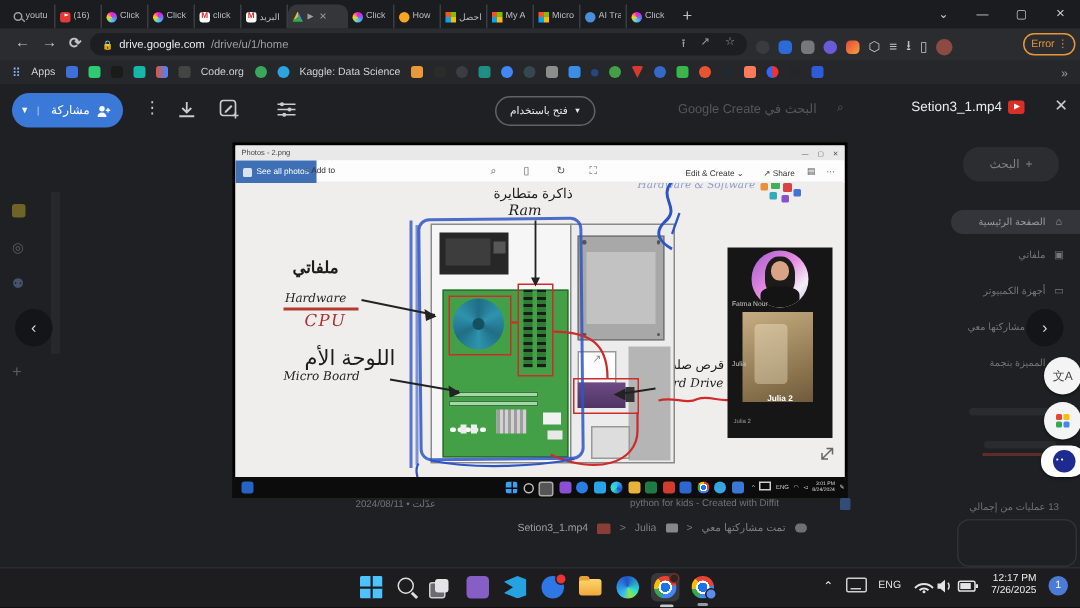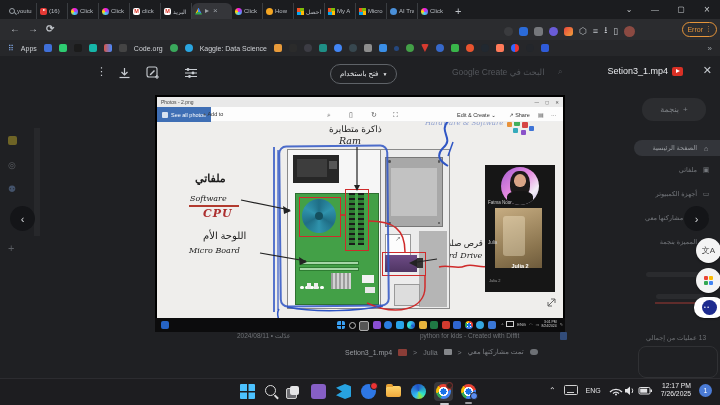--- a/index.html
+++ b/index.html
@@ -223,20 +223,30 @@
       <span>—</span>
       <span>▢</span>
       <span style="font-size:10px">×</span>
     </div>
   </div>
 
   <div id="navrow">
     <span class="navic" style="left:10px">←</span>
     <span class="navic" style="left:28px">→</span>
     <span class="navic" style="left:46px;font-weight:bold">⟳</span>
+    <div id="urlpill">
+      <span class="lock">🔒</span>
+      <span>drive.google.com</span>
+        <span class="path">/drive/u/1/home</span>
+      <span class="pillicons">
+        <span>⭱</span>
+        <span>↗</span>
+        <span>☆</span>
+      </span>
+    </div>
     <div id="extrow">
       <span class="ext" style="background:#3a3b3e;border-radius:50%"></span>
       <span class="ext" style="background:#2b6bd8"></span>
       <span class="ext" style="background:#76787c"></span>
       <span class="ext" style="background:#6a5cd8;border-radius:50%"></span>
       <span class="ext" style="background:linear-gradient(135deg,#e8453c,#f2a33c)"></span>
       <span style="color:#c0c4c9;font-size:9px">⬡</span>
       <span style="color:#c0c4c9;font-size:9px">≡</span>
       <span style="color:#c0c4c9;font-size:9px">⭳</span>
       <span style="color:#c0c4c9;font-size:9px">▯</span>
@@ -278,20 +288,31 @@
     <span class="fv" style="background:#212830;border-radius:50%"></span>
     <span class="fv" style="background:#ff7a59"></span>
     <span class="fv" style="background:conic-gradient(#e33 0 50%,#36f 0);border-radius:50%"></span>
     <span class="fv" style="background:#23262b;border-radius:50%"></span>
     <span class="fv" style="background:#2f5bd8"></span>
     <span id="bm-more">»</span>
   </div>
 
   <div id="drive">
 
+    <div id="sharebtn">
+      <span class="caret">▼</span>
+      <span class="main">
+          <span>مشاركة</span>
+        <svg width="10" height="8" viewBox="0 0 10 8">
+            <circle cx="4" cy="2.5" r="1.8" fill="#fff"></circle>
+            <path d="M1 8c0-2 1.4-3 3-3s3 1 3 3z" fill="#fff"></path>
+            <path d="M8 2v3M6.5 3.5h3" stroke="#fff" stroke-width=".9"></path>
+          </svg>
+      </span>
+    </div>
     <span class="dtool" style="left:96px">⋮</span>
     <svg class="dtool" style="left:118px;top:11px" width="13" height="13" viewBox="0 0 13 13">
         <path d="M6.5 1v6M3.5 5l3 3 3-3" stroke="#c8ccd1" stroke-width="1.2" fill="none"></path>
         <path d="M1.5 10.5h10" stroke="#c8ccd1" stroke-width="1.2"></path>
       </svg>
     <svg class="dtool" style="left:146px;top:10px" width="14" height="14" viewBox="0 0 14 14">
         <rect x="1" y="1" width="10" height="10" rx="2" fill="none" stroke="#c8ccd1" stroke-width="1.1"></rect>
         <path d="M4 8l4-4 1 1-4 4-1.3.3z" fill="#c8ccd1"></path>
         <path d="M11 9v4M9 11h4" stroke="#c8ccd1" stroke-width="1.1"></path>
       </svg>
@@ -312,21 +333,21 @@
     <span id="pclose">✕</span>
 
     <div class="abs" style="left:34px;top:72px;width:6px;height:108px;background:#27282b"></div>
     <span class="abs" style="left:8px;top:80px;width:9px;height:9px;background:#6e6426;border-radius:2px"></span>
     <span class="abs" style="left:8px;top:104px;color:#5b5e63;font-size:9px">◎</span>
     <span class="abs" style="left:8px;top:128px;color:#44536b;font-size:9px">⚉</span>
     <span class="abs" style="left:8px;top:186px;color:#5b5e63;font-size:11px">+</span>
 
     <div id="newbtn">
       <span>+</span>
-      <span>بنجمة</span>
+      <span>البحث</span>
     </div>
     <div class="side-item sel" style="top:84px">
         <span class="side-ic">⌂</span>
         <span>الصفحة الرئيسية</span>
       </div>
     <div class="side-item" style="top:106px">
         <span class="side-ic">▣</span>
         <span>ملفاتي</span>
       </div>
     <div class="side-item" style="top:130px">
@@ -405,24 +426,24 @@
         <span class="pt-ic" style="left:381px;font-size:6px">▤</span>
         <span class="pt-txt" style="left:394px">···</span>
       </div>
 
       <div id="canvas">
 
         <span class="hand-ar" style="left:172px;top:2px;font-size:9px">ذاكرة متطايرة</span>
         <span class="hand-en" style="left:182px;top:13px;font-size:9.5px">Ram</span>
         <span class="hand-en" style="left:268px;top:-3px;font-size:7px;color:#3a5ab4;opacity:.55">Hardware &amp; Software</span>
         <span class="hand-ar" style="left:38px;top:50px;font-size:11px;font-weight:bold">ملفاتي</span>
-        <span class="hand-en" style="left:33px;top:72px;font-size:8px">Software</span>
+        <span class="hand-en" style="left:33px;top:72px;font-size:8px">Hardware</span>
         <div class="abs" style="left:32px;top:83px;width:50px;height:1.6px;background:#b23a2e"></div>
-        <span class="hand-en" style="left:46px;top:85px;font-size:11px;font-weight:bold;color:#ad2f2f;letter-spacing:1px">CPU</span>
-        <span class="hand-ar" style="left:46px;top:108px;font-size:10px">اللوحة الأم</span>
+        <span class="hand-en" style="left:46px;top:85px;font-size:11px;font-weight:normal;color:#ad2f2f;letter-spacing:1px">CPU</span>
+        <span class="hand-ar" style="left:46px;top:108px;font-size:14px">اللوحة الأم</span>
         <span class="hand-en" style="left:32px;top:124px;font-size:8px">Micro Board</span>
         <span class="hand-ar" style="left:286px;top:116px;font-size:8.5px">قرص صلب</span>
         <span class="hand-en" style="left:280px;top:129px;font-size:8px">Hard Drive</span>
 
         <span class="abs" style="left:350px;top:0px;width:5px;height:5px;background:#e8913a;border-radius:1px"></span>
         <span class="abs" style="left:357px;top:-2px;width:6px;height:6px;background:#41b05c;border-radius:1px"></span>
         <span class="abs" style="left:365px;top:0px;width:6px;height:6px;background:#d64545;border-radius:1px"></span>
         <span class="abs" style="left:372px;top:4px;width:5px;height:5px;background:#3f74d6;border-radius:1px"></span>
         <span class="abs" style="left:356px;top:6px;width:5px;height:5px;background:#35aabb;border-radius:1px"></span>
         <span class="abs" style="left:364px;top:8px;width:5px;height:5px;background:#8a52c9;border-radius:1px"></span>

